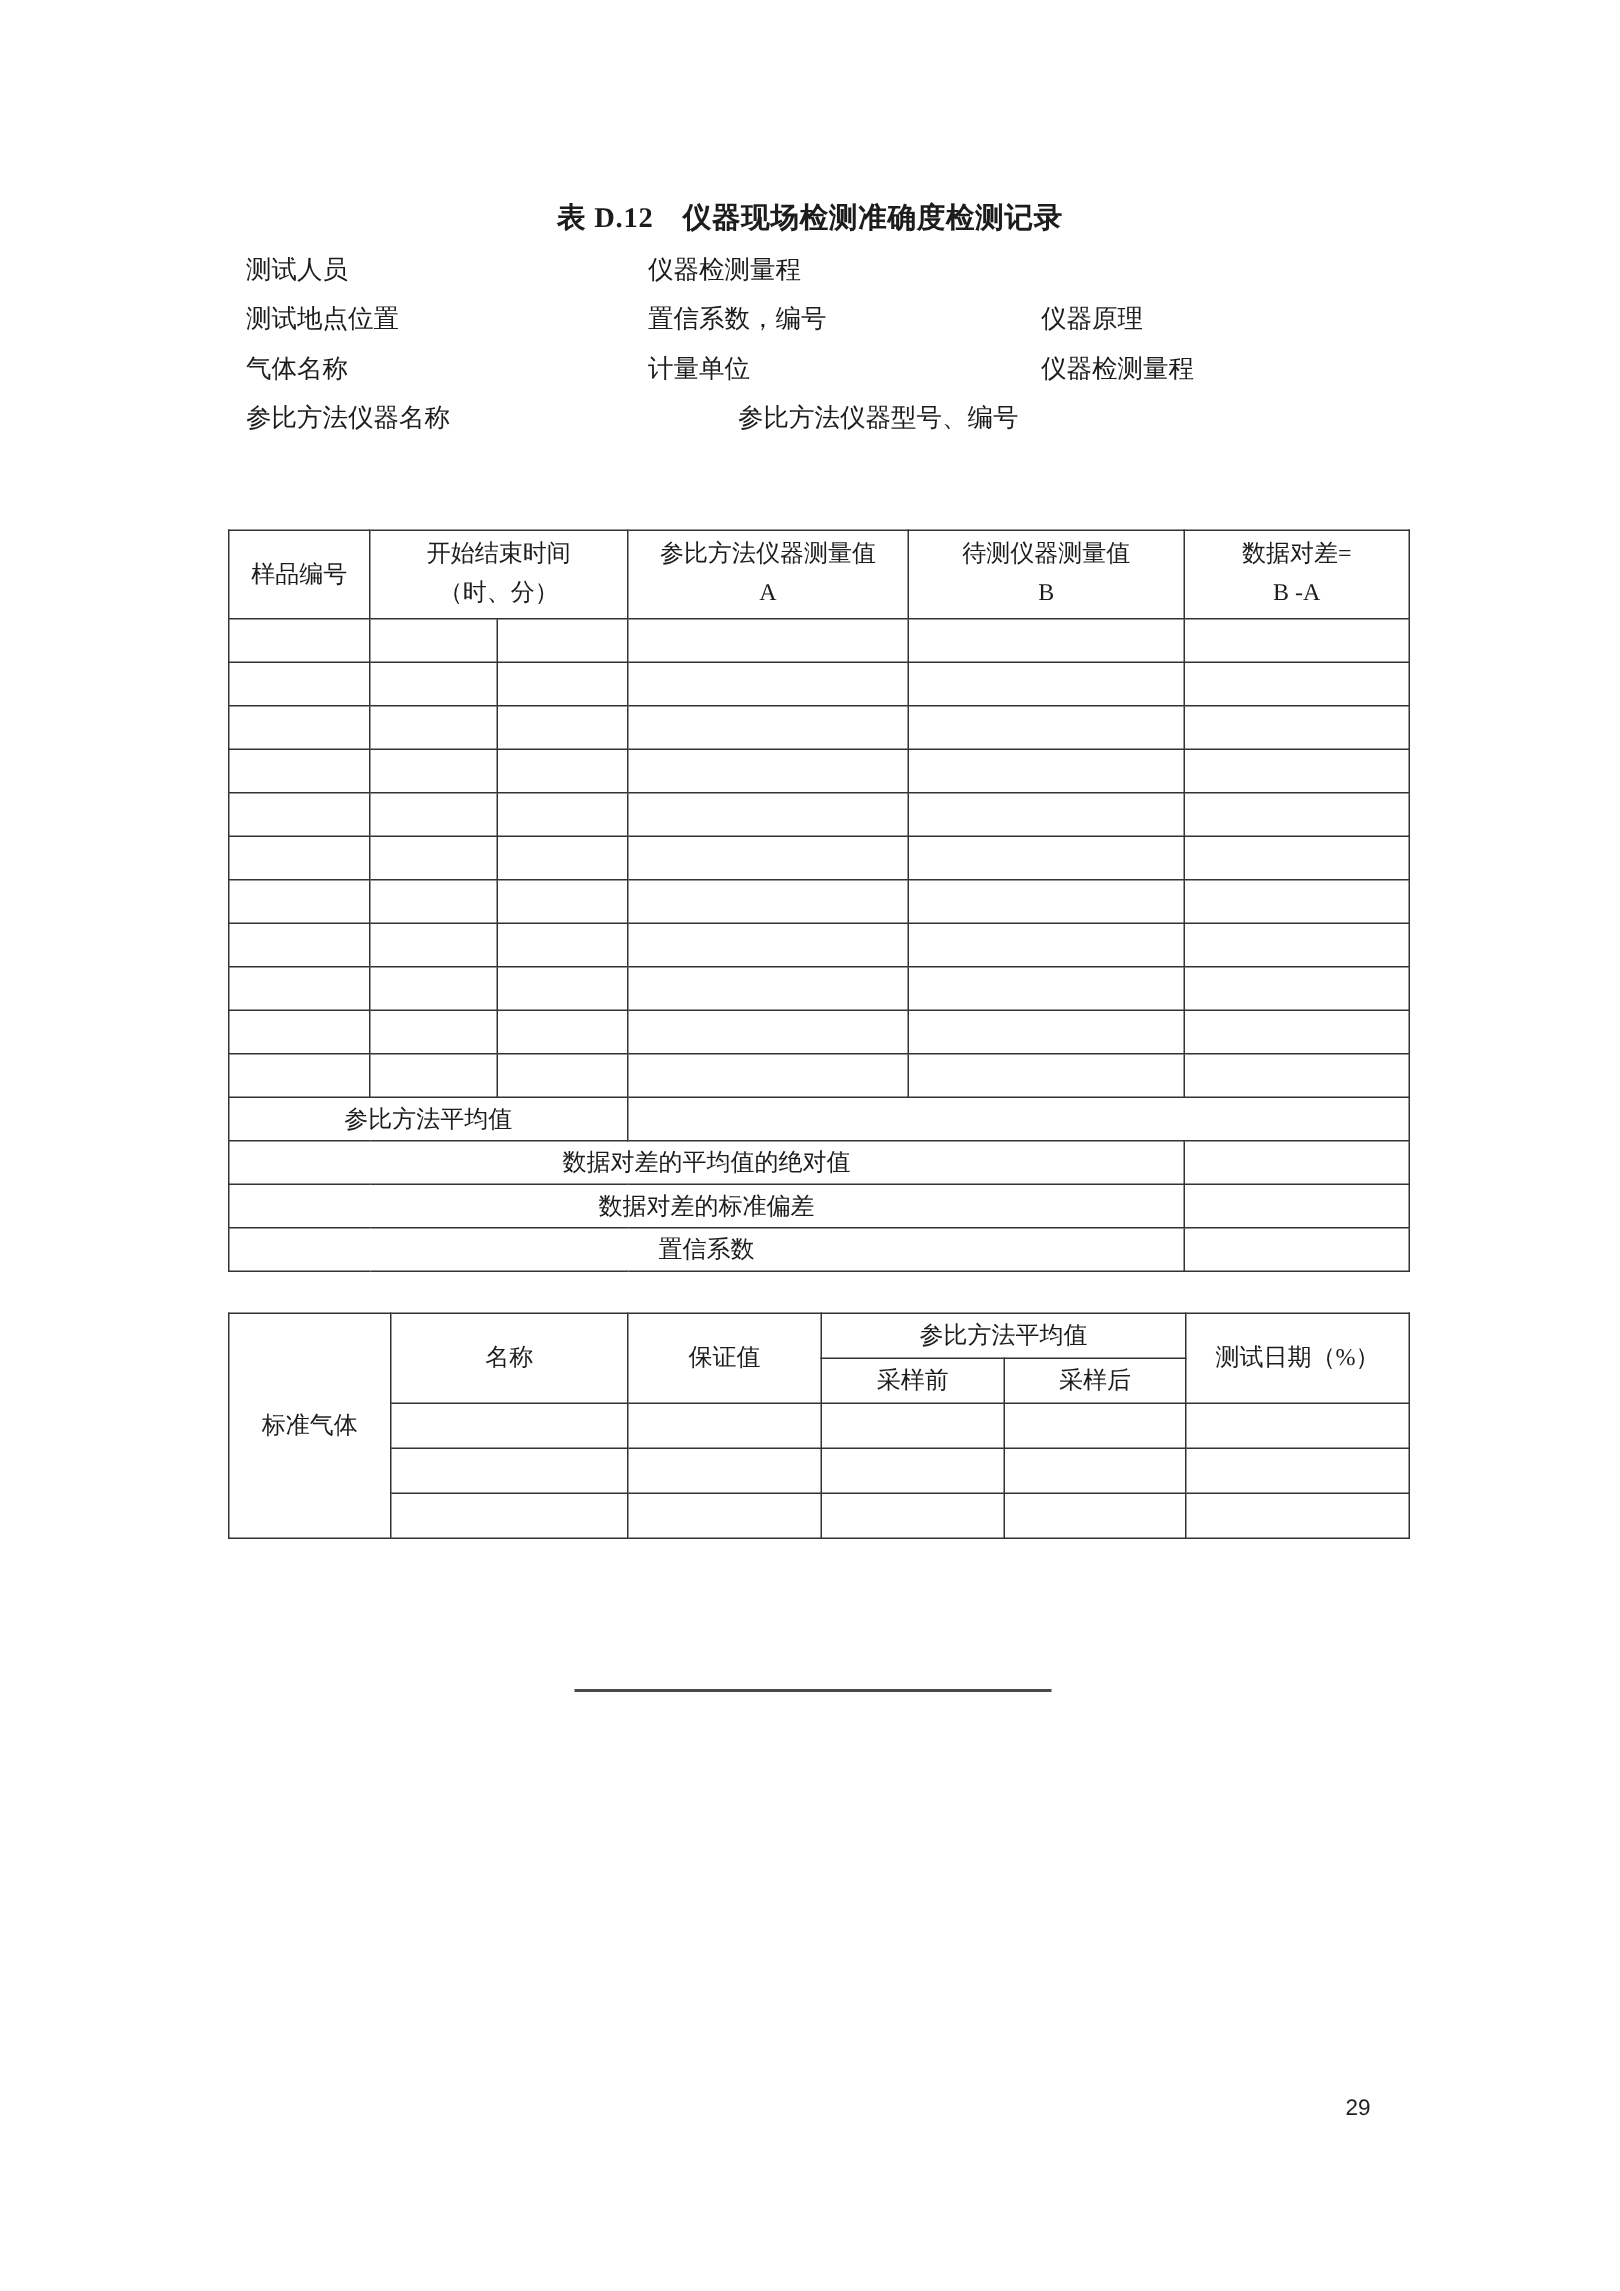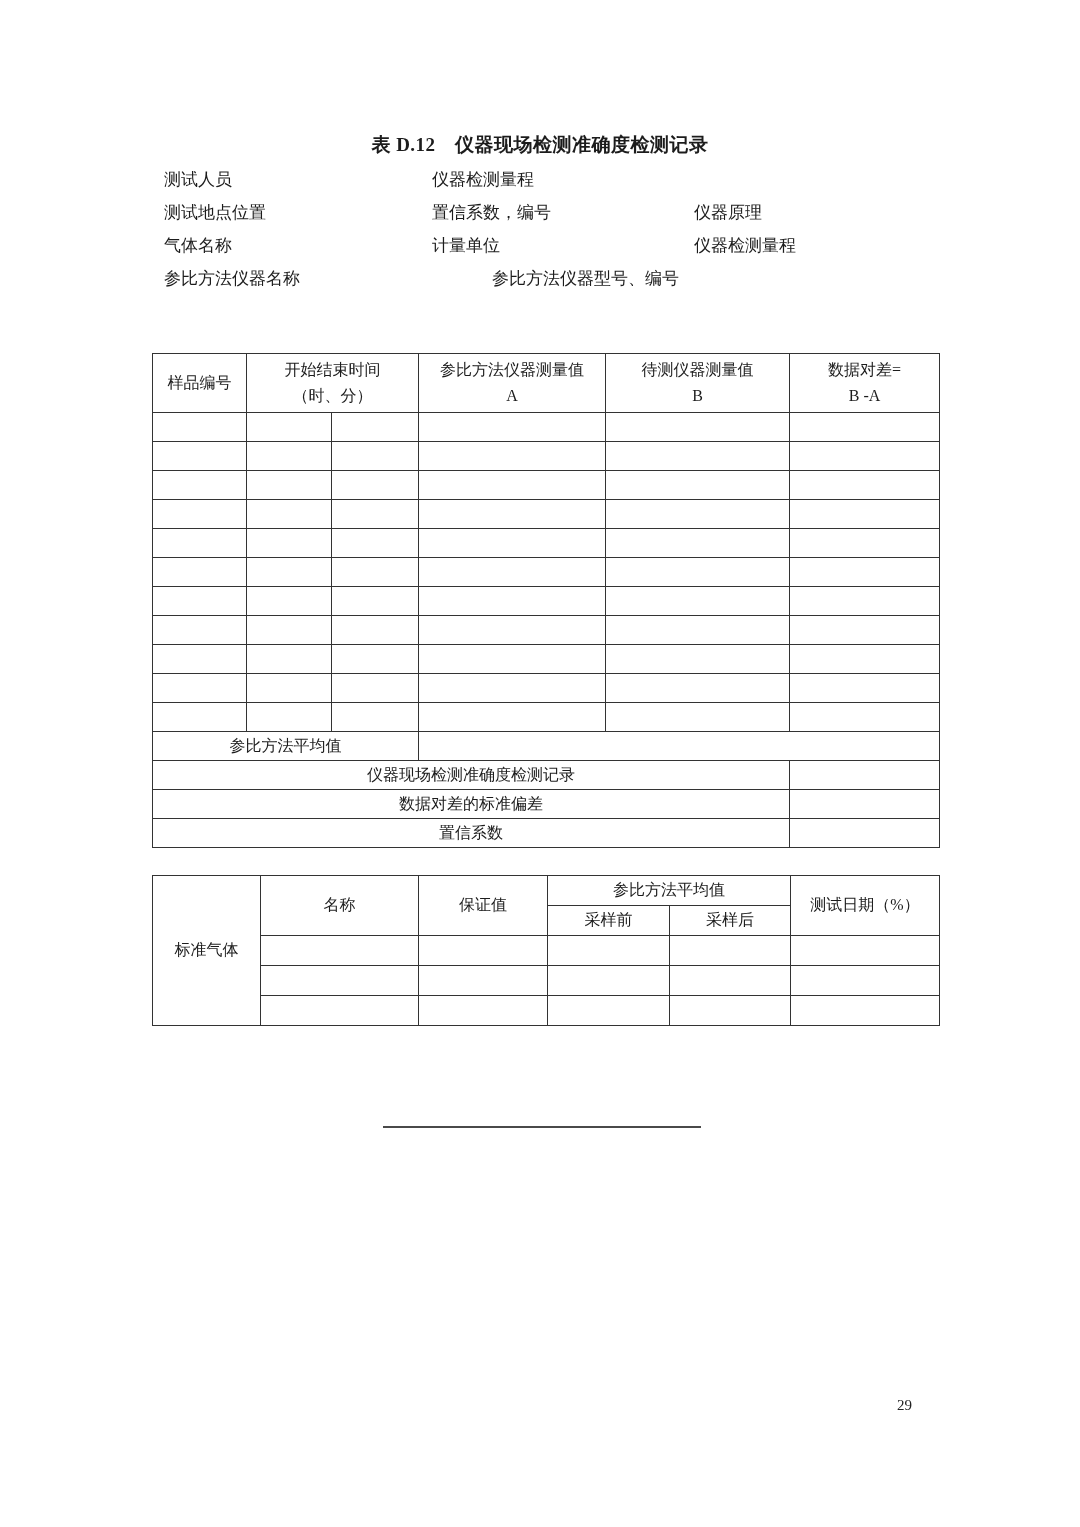--- a/index.html
+++ b/index.html
@@ -38,21 +38,21 @@
   tr.r30{height:30px;}
   .h2 div{line-height:26px;}
   td.lbl{text-align:center;}
   .divider{
     position:absolute;top:1126px;left:383px;
     width:318px;height:2px;background:#4a4a4a;
   }
   .pagenum{
     position:absolute;top:1397px;left:897px;
     font-size:15px;color:#222222;
-    font-family:Liberation Serif, serif;
+    font-family:Liberation Sans, sans-serif;
   }
 </style>
 </head>
 <body>
 
 <div class="page">
 
   <div class="title">表 D.12　仪器现场检测准确度检测记录</div>
 
   <div class="frow" style="top:168px;">
@@ -193,21 +193,21 @@
           <td></td>
           <td></td>
         </tr>
       </tbody>
     <tbody>
       <tr class="r29">
         <td class="lbl" colspan="3">参比方法平均值</td>
         <td colspan="3"></td>
       </tr>
       <tr class="r29">
-        <td class="lbl" colspan="5">仪器现场检测准确度检测记录</td>
+        <td class="lbl" colspan="5">数据对差的平均值的绝对值</td>
         <td></td>
       </tr>
       <tr class="r29">
         <td class="lbl" colspan="5">数据对差的标准偏差</td>
         <td></td>
       </tr>
       <tr class="r29">
         <td class="lbl" colspan="5">置信系数</td>
         <td></td>
       </tr>

